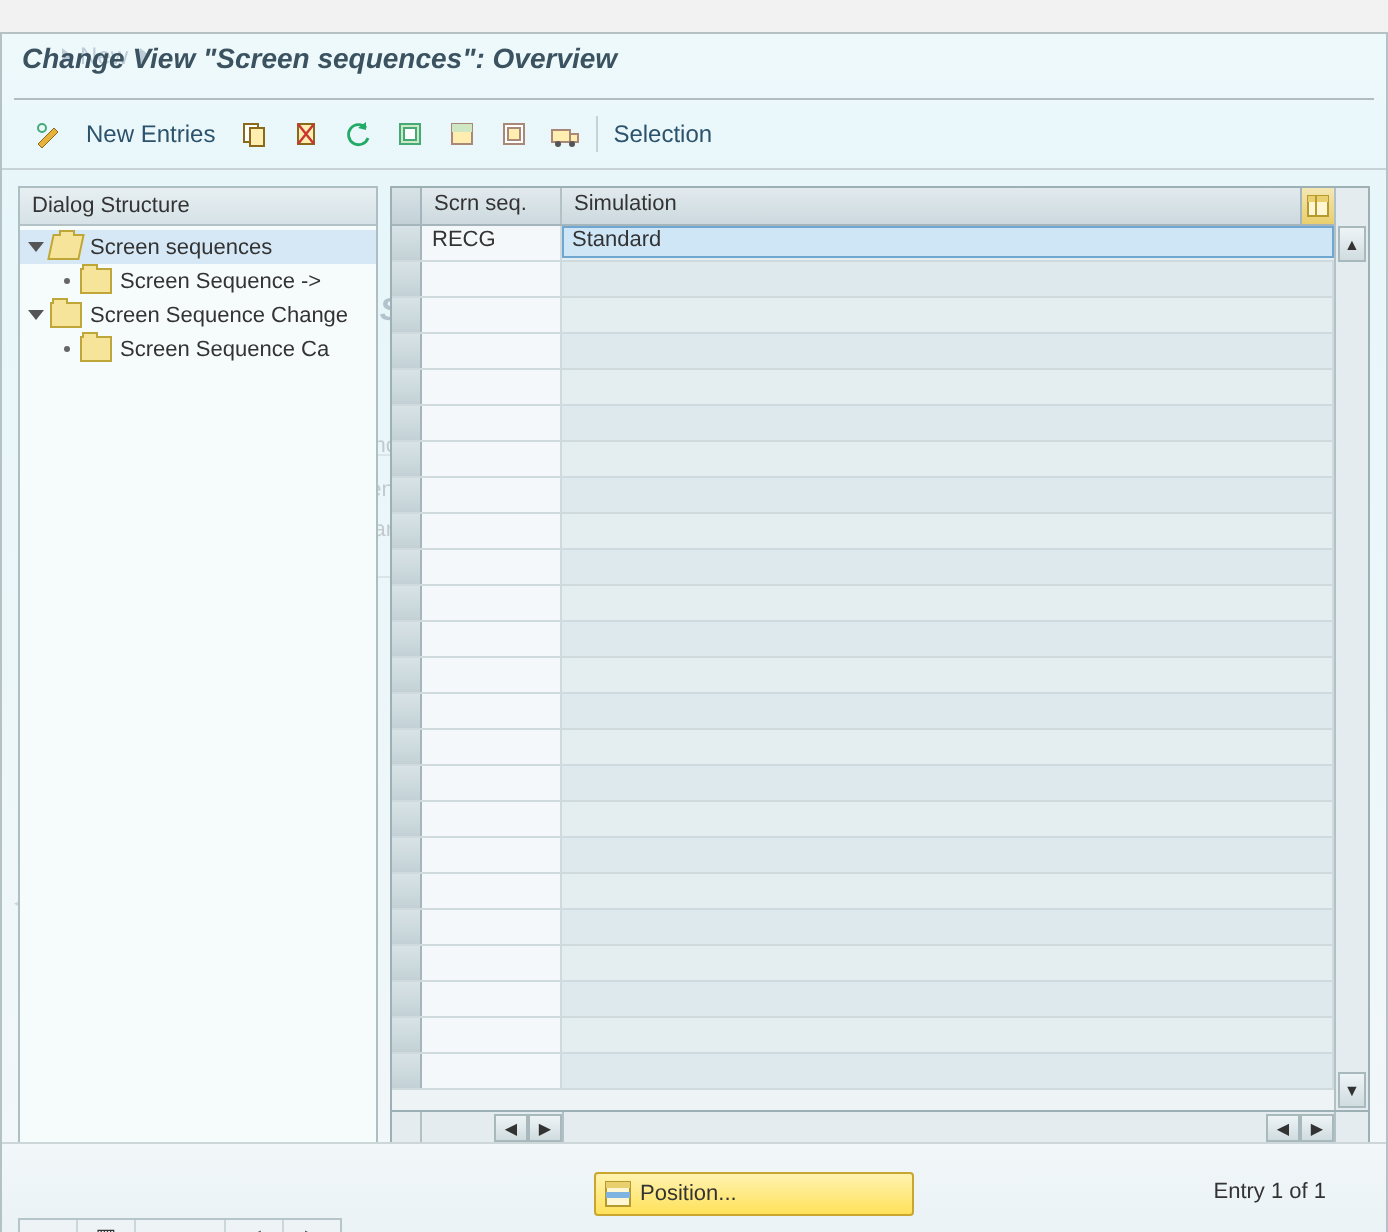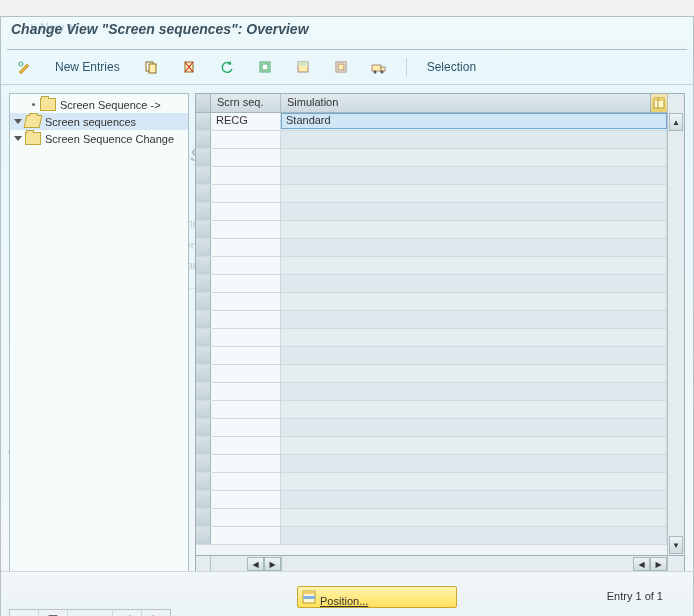--- a/index.html
+++ b/index.html
@@ -70,21 +70,21 @@
     height: 1px; background: #b0bcc0; margin: 2px 6px 0 6px;
   }
 
   
   .toolbar {
     position: relative;
     height: 30px;
     display: flex;
     align-items: center;
     padding: 2px 10px;
-    gap: 12px;
+    gap: 0;
     border-bottom: 1px solid #c7d2d5;
     z-index: 2;
     text-align: right;
   }
   .tb-btn {
     min-width: 18px; height: 20px;
     display: inline-flex; align-items:center; justify-content:center;
     border: 1px solid transparent;
     border-radius: 2px;
     padding: 0 3px;
@@ -278,27 +278,26 @@
     background: linear-gradient(180deg, #f2f7f9, #e8f1f4);
     z-index: 2;
   }
   .position-btn {
     position: absolute;
     left: 296px; top: 14px;
     width: 160px; height: 22px;
     background: linear-gradient(180deg, #fff3b0, #ffe15a);
     border: 1px solid #c9a62f;
     border-radius: 2px;
-    display: flex; align-items: flex-end;
+    display: flex; align-items: center;
     padding-left: 22px;
     font-size: 11px;
     color: #333;
     cursor: pointer;
     box-sizing: border-box;
-    text-decoration: underline;
   }
   .position-btn .pos-icon {
     position: absolute; left: 4px; top: 3px;
     width: 14px; height: 14px;
   }
   .entry-text {
     position: absolute;
     right: 30px; top: 18px;
     font-size: 11px;
     color: #333;
@@ -399,35 +398,41 @@
           <circle cx="11" cy="12" r="1.5" fill="#555"></circle>
         </svg>
     </span>
     <span class="tb-sep"></span>
     <span class="tb-text">Selection</span>
   </div>
 
   <div class="content">
 
     <div class="tree-panel">
+      <div class="tree-header">Dialog Structure</div>
       <div class="tree-body">
+        <div class="tree-row selected">
+          <span class="tri expanded"></span>
+          <span class="folder open"></span>
+          <span>Screen sequences</span>
+        </div>
         <div class="tree-row child1">
           <span class="dot"></span>
           <span class="folder closed"></span>
           <span>Screen Sequence -&gt;</span>
         </div>
-        <div class="tree-row selected">
-          <span class="tri expanded"></span>
-          <span class="folder open"></span>
-          <span>Screen sequences</span>
-        </div>
         <div class="tree-row">
           <span class="tri expanded"></span>
           <span class="folder closed"></span>
           <span>Screen Sequence Change</span>
+        </div>
+        <div class="tree-row child1">
+          <span class="dot"></span>
+          <span class="folder closed"></span>
+          <span>Screen Sequence Ca</span>
         </div>
       </div>
     </div>
 
     <div class="grid-panel">
       <div class="grid-wrap">
         <div class="grid-main">
           <div class="grid-header-row">
             <div class="gh-sel"></div>
             <div class="gh-cell gh-col1">Scrn seq.</div>

